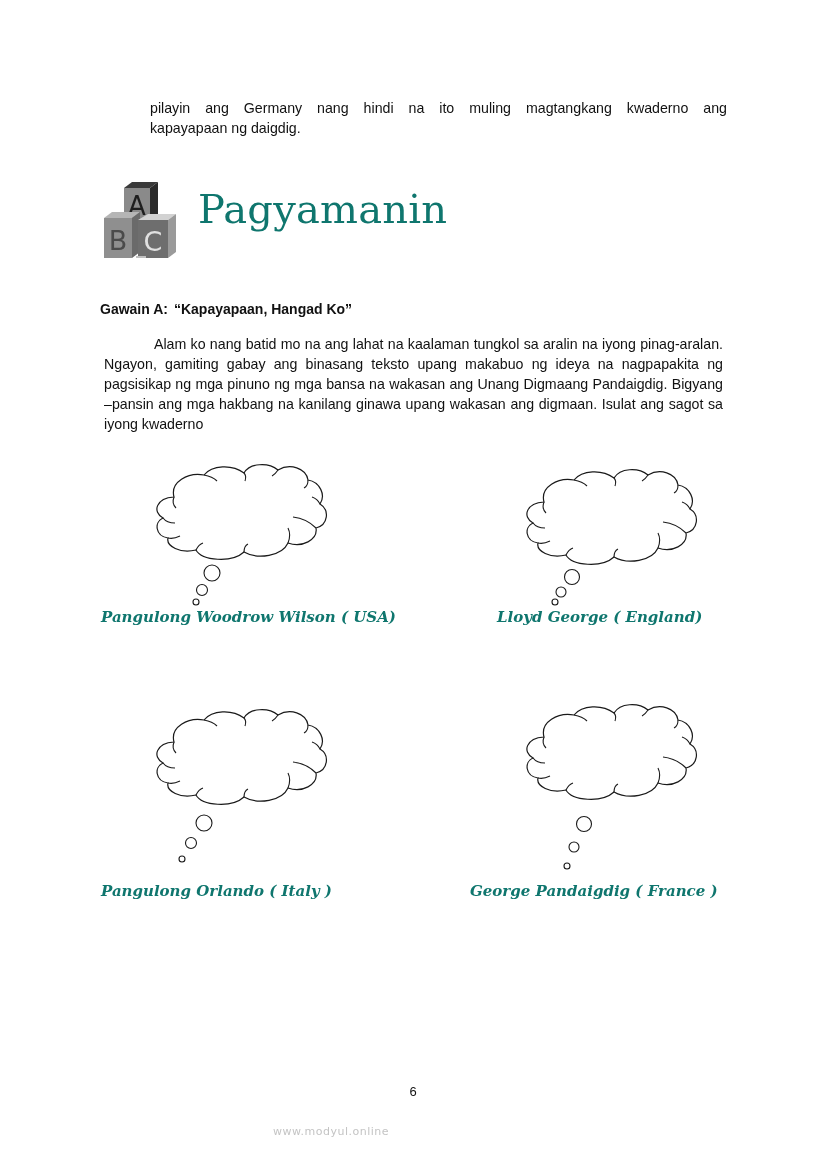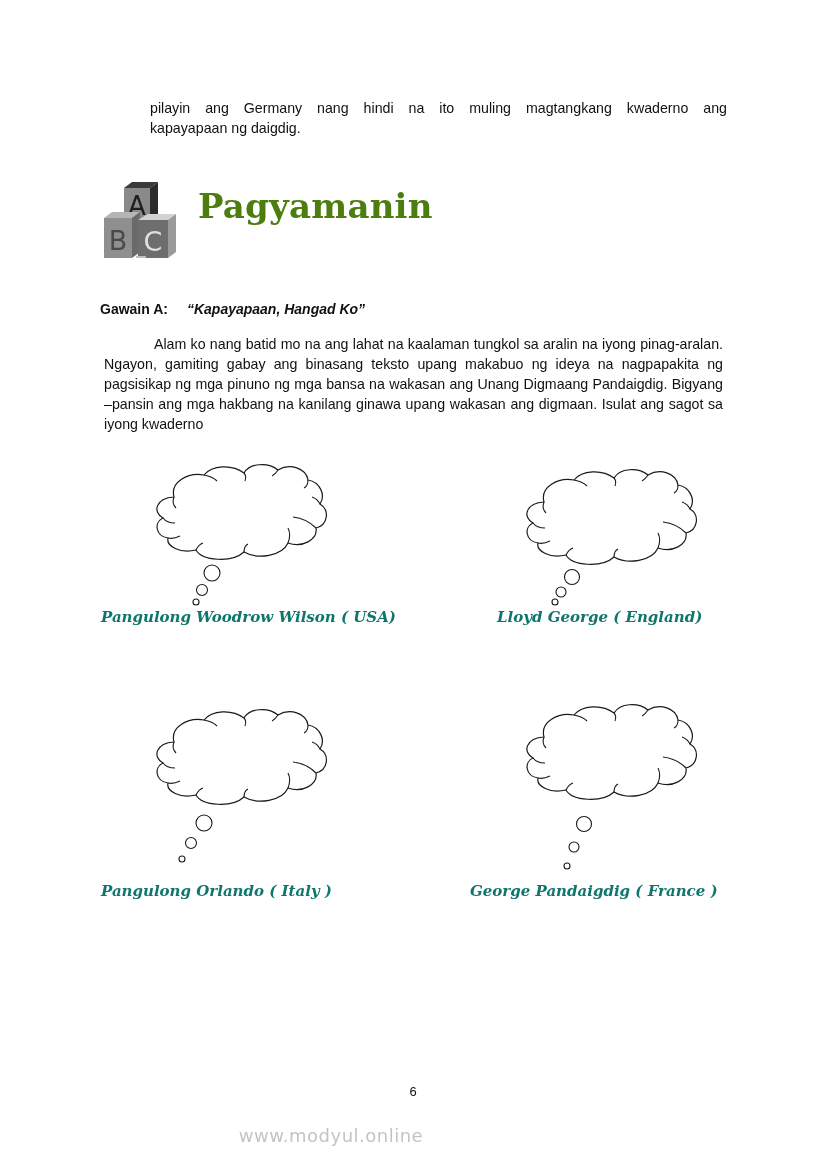--- a/index.html
+++ b/index.html
@@ -35,35 +35,34 @@
       left: 102px;
       top: 180px;
       width: 76px;
       height: 80px;
     }
     .section-title {
       position: absolute;
       left: 198px;
       top: 186px;
       font-family: "DejaVu Serif", serif;
-      font-weight: bold;
-      font-size: 34px;
+      font-weight: normal;
+      font-size: 40px;
       letter-spacing: 0.2px;
-      color: #4d7c0f;
+      color: #0f766e;
     }
     .activity-heading {
       position: absolute;
       left: 100px;
       top: 301px;
       font-size: 14px;
       font-weight: bold;
     }
     .activity-heading .title {
-      font-style: italic;
-      margin-left: 19px;
+      margin-left: 6px;
     }
     .instructions {
       position: absolute;
       left: 100px;
       top: 330px;
       width: 627px;
       font-size: 14.2px;
       line-height: 20px;
       text-align: justify;
     }
@@ -98,21 +97,21 @@
       text-align: center;
       font-size: 13px;
     }
     .watermark {
       position: absolute;
       left: 0;
       width: 662px;
       top: 1125px;
       text-align: center;
       font-family: "DejaVu Sans", sans-serif;
-      font-size: 18px;
+      font-size: 11px;
       color: #c4c4c4;
       letter-spacing: 0.5px;
     }
   </style>
 </head>
 <body>
 
 <div class="intro">
   <span class="line1">pilayin ang Germany nang hindi na ito muling magtangkang kwaderno ang</span>
   <span>kapayapaan ng daigdig.</span>

